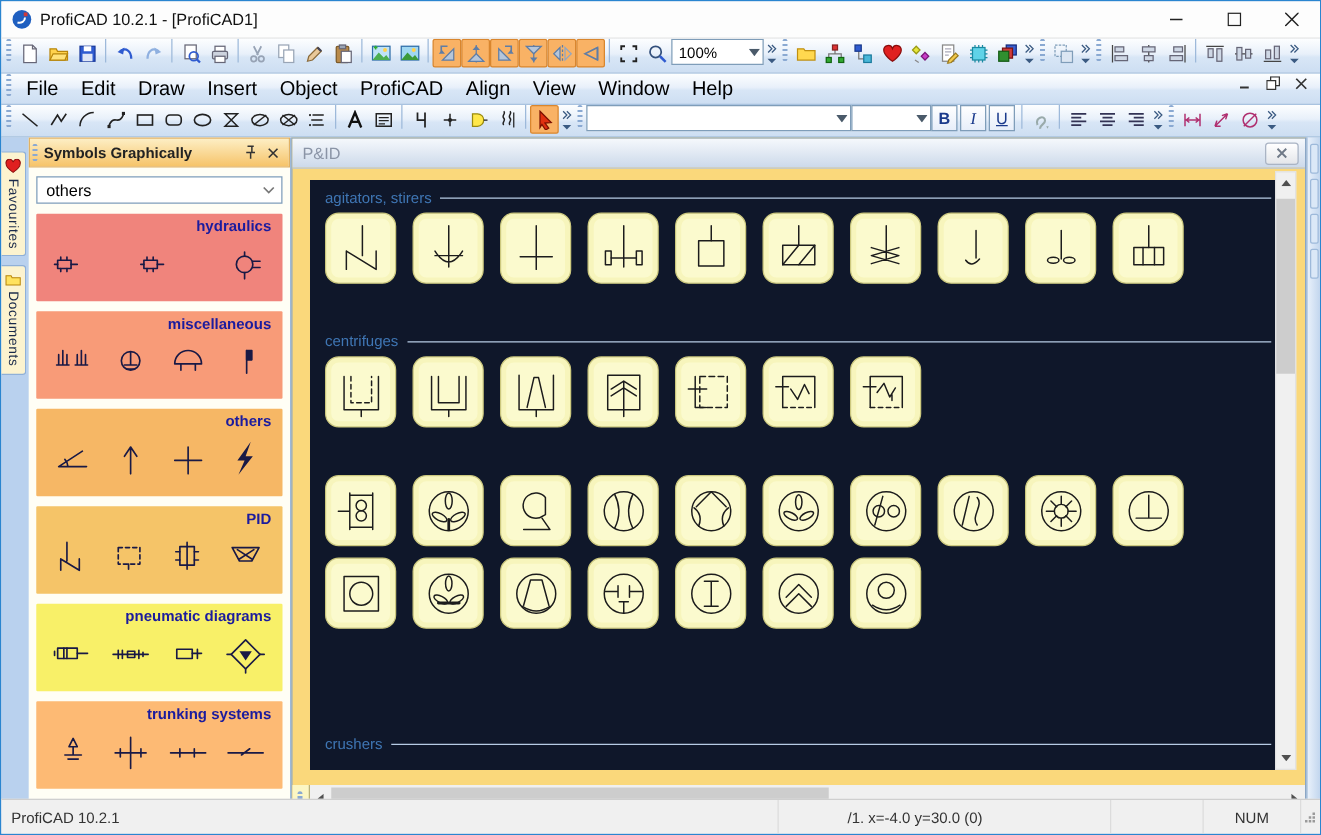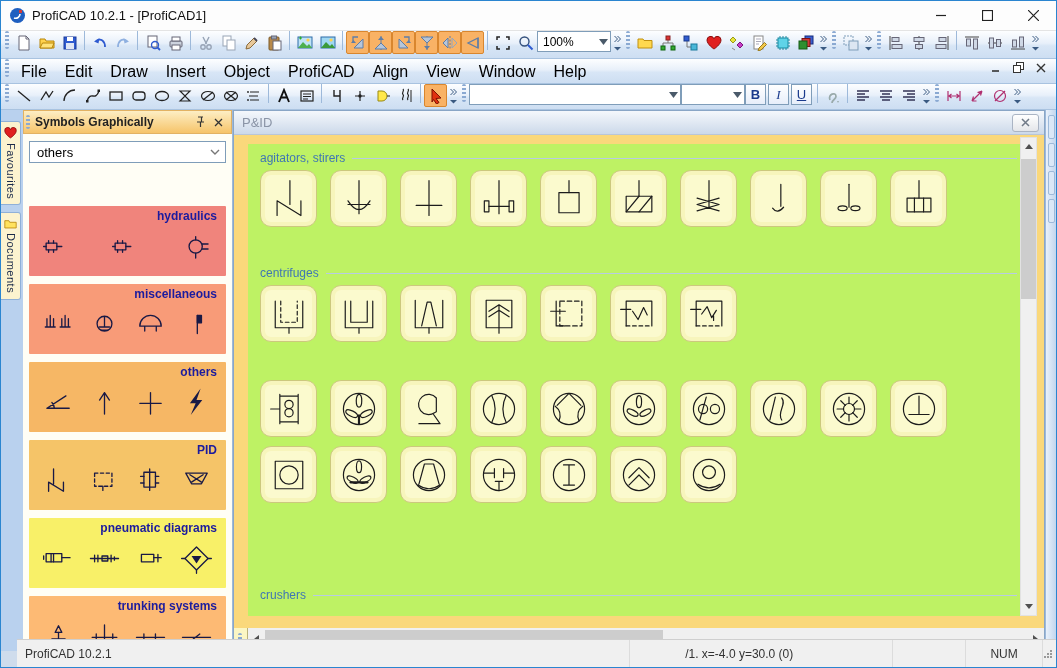--- a/index.html
+++ b/index.html
@@ -37,30 +37,30 @@
   .vtab { background:#fcf3cf; border:1px solid #8fb0d8; border-left:none; border-radius:0 3px 3px 0; display:flex; flex-direction:column; align-items:center; gap:4px; padding:5px 1px; width:20px; }
   .vtab .vlabel { writing-mode:vertical-rl; font-size:11px; color:#1a2a4a; letter-spacing:.5px; }
 
   .sidepanel { width:210px; background:#fffef5; border-right:1px solid #9db9da; display:flex; flex-direction:column; flex:none; }
   .sp-header { height:24px; background:linear-gradient(#fdeec4,#f6c46a); border:1px solid #e2b263; display:flex; align-items:center; font-weight:bold; font-size:12px; color:#222; padding-right:4px; flex:none; }
   .sp-header .grip { height:14px; }
   .sp-title { flex:1; padding-left:2px; }
   .sp-ico { width:18px; height:18px; display:flex; align-items:center; justify-content:center; }
   .sp-combo { margin:7px 6px 6px 6px; height:22px; border:1px solid #7f9db9; background:#fff; display:flex; align-items:center; padding:0 4px 0 7px; font-size:13px; flex:none; }
   .sp-combo .cval { flex:1; }
-  .categories { flex:1; overflow:hidden; padding:2px 6px 0 6px;margin-top:35px; }
+  .categories { flex:1; overflow:hidden; padding:2px 6px 0 6px; }
   .cat { height:70px; margin-bottom:8px; padding:3px 9px 0 9px; border-radius:1px; }
   .cat-label { text-align:right; font-weight:bold; font-size:12px; color:#1b1b9e; }
   .cat-syms { display:flex; justify-content:space-between; align-items:center; height:46px; padding:0 4px; }
 
   .mdi { flex:1; display:flex; flex-direction:column; border:1px solid #8aa6c6; background:#fad87b; min-width:0; }
   .mdi-title { height:24px; background:linear-gradient(#f5f8fc,#ccd9ea); display:flex; align-items:center; padding:0 5px 0 8px; color:#8a94a6; font-size:13px; border-bottom:1px solid #b9c6d8; flex:none; }
   .mdi-close { margin-left:auto; width:27px; height:18px; background:linear-gradient(#ffffff,#e4e6ea); border:1px solid #aab4c4; border-radius:3px; display:flex; align-items:center; justify-content:center; }
   .mdi-body { flex:1; position:relative; }
-  .page { position:absolute; left:14px; top:9px; right:24px; bottom:12px; background:#bef264; overflow:hidden; padding:6px 0 0 12px; }
+  .page { position:absolute; left:14px; top:9px; right:24px; bottom:12px; background:#0f172a; overflow:hidden; padding:6px 0 0 12px; }
   .sec-h { display:flex; align-items:center; gap:7px; height:16px; }
   .sec-name { color:#3f76b4; font-size:12px; white-space:nowrap; }
   .sec-line { flex:1; height:1px; background:#b7cbe4; margin-right:3px; }
   .tiles { display:flex; flex-wrap:wrap; gap:9px 13px; margin-top:4px; padding-right:10px; }
   .tile { width:57px; height:57px; background:#fbface; border:1px solid #ccc87e; border-radius:11px; box-shadow:inset 0 0 0 4px #f7f5bc; display:flex; align-items:center; justify-content:center; }
 
   .vscroll { position:absolute; top:2px; right:7px; bottom:12px; width:17px; background:#f0f0f0; border:1px solid #e2e2e2; }
   .vs-arrow { height:17px; display:flex; align-items:center; justify-content:center; }
   .vs-thumb { position:absolute; top:21px; left:0; width:15px; height:140px; background:#cdcdcd; }
   .vs-down { position:absolute; bottom:0; left:0; right:0; }
@@ -69,21 +69,21 @@
   .hs-corner { width:14px; background:#fbf6c4; border-right:1px solid #b9b17a; display:flex; align-items:center; justify-content:center; }
   .hs-track { flex:1; background:#f0f0f0; display:flex; align-items:center; position:relative; }
   .hs-arrow { width:17px; height:100%; display:flex; align-items:center; justify-content:center; }
   .hs-thumb { position:absolute; left:17px; top:2px; bottom:2px; width:50%; background:#cdcdcd; }
   .hs-right { position:absolute; right:0; top:0; }
 
   .rightstrip { width:11px; background:linear-gradient(90deg,#e9f1fb,#c2d6ee); border-left:1px solid #9db9da; display:flex; flex-direction:column; align-items:center; padding-top:5px; gap:4px; flex:none; }
   .rs-seg { width:7px; height:24px; border:1px solid #9db9da; border-radius:2px; background:#dbe8f7; }
 
   
-  .statusbar { position:absolute; left:16px; right:0; bottom:0; height:28px; background:#f0f0f0; border-top:1px solid #cfcfcf; display:flex; align-items:center; font-size:12px; color:#333; }
+  .statusbar { position:absolute; left:0; right:0; bottom:0; height:28px; background:#f0f0f0; border-top:1px solid #cfcfcf; display:flex; align-items:center; font-size:12px; color:#333; }
   .sb-seg { height:100%; display:flex; align-items:center; border-right:1px solid #dcdcdc; }
   .mini { display:flex; }
 </style>
 </head>
 <body>
 
 <div class="titlebar">
   <span class="app-logo">
     <svg width="17" height="17" viewBox="0 0 17 17">
         <circle cx="8.5" cy="8.5" r="7.5" fill="#1f5fc0"></circle>

